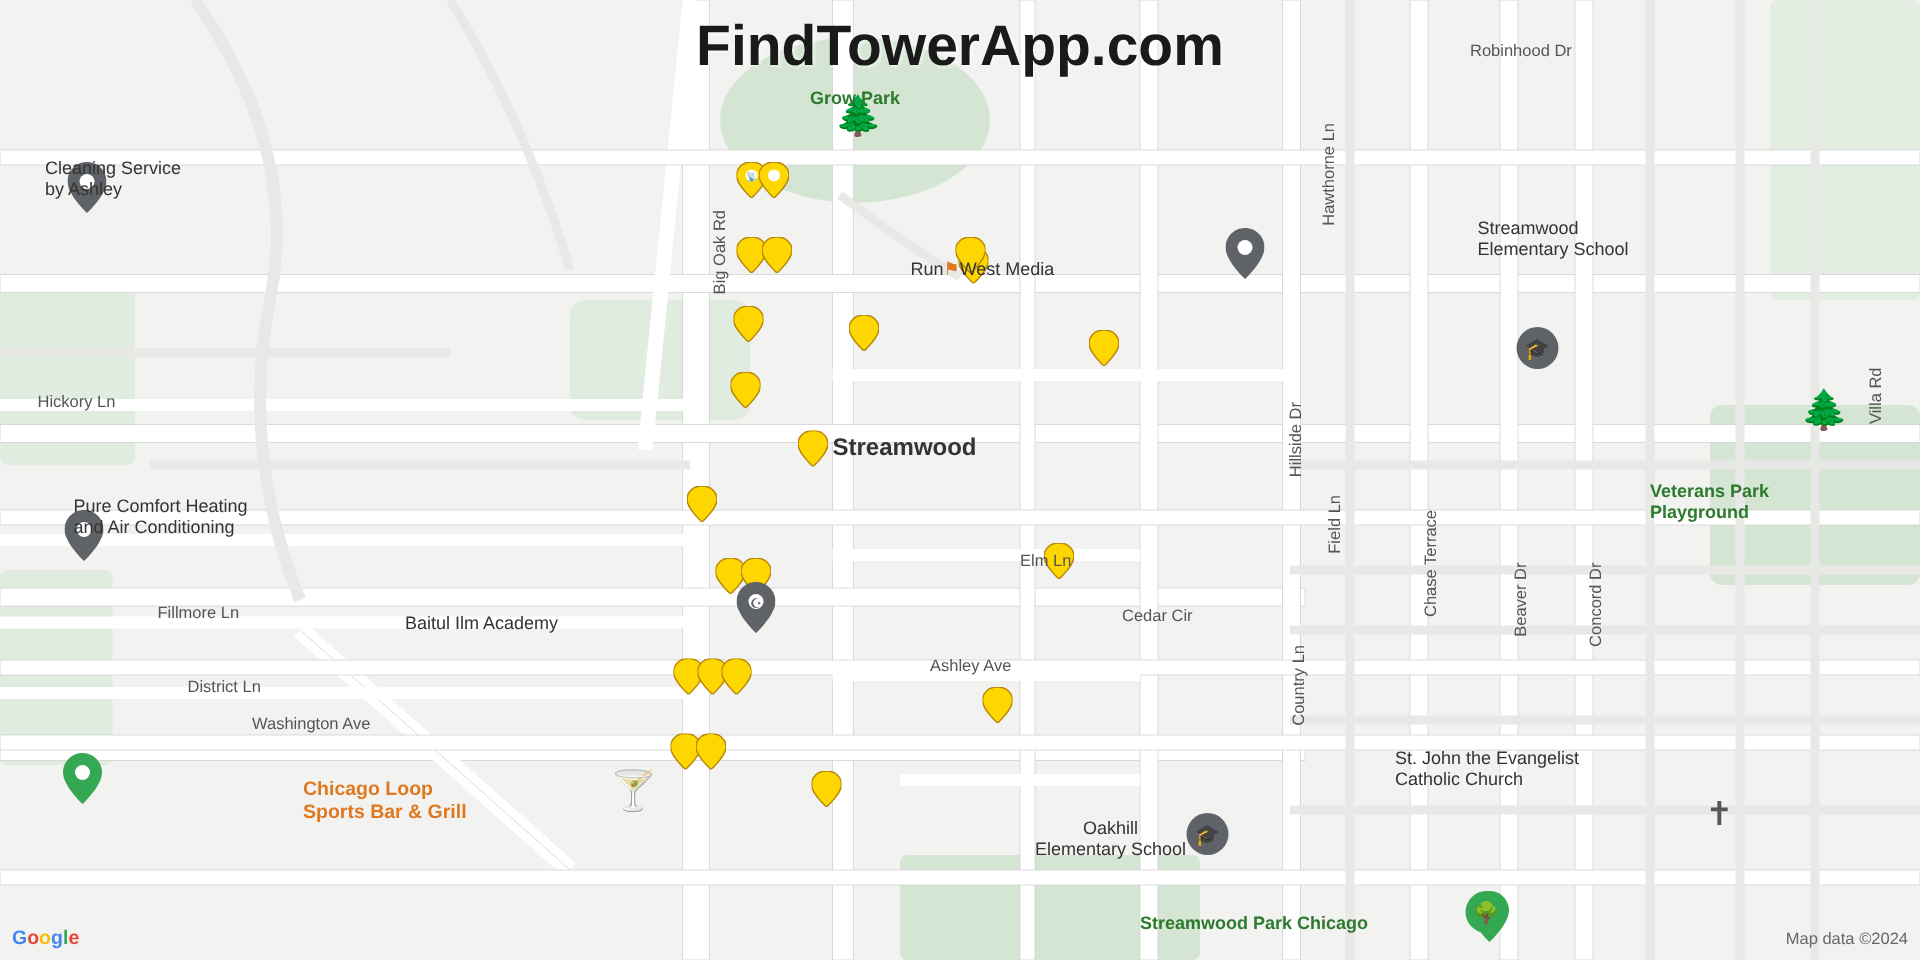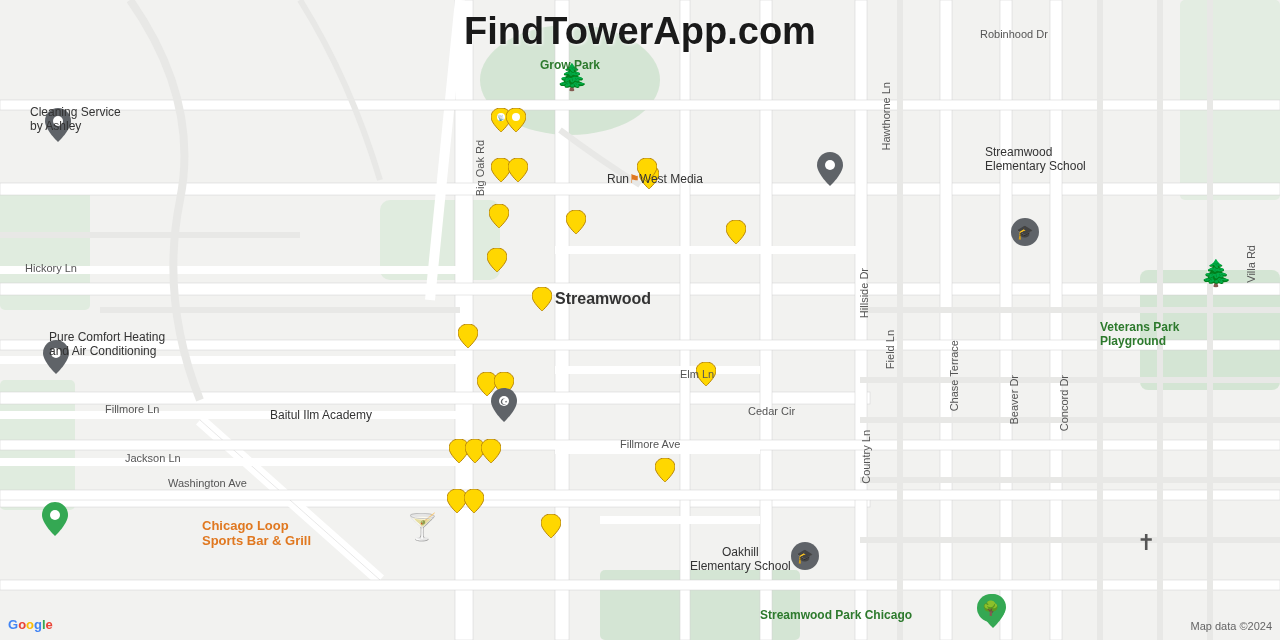--- a/index.html
+++ b/index.html
@@ -173,30 +173,31 @@
   <div class="place-label" style="left:607px; top:172px; font-size:12px;">Run<span style="color:#e07820">⚑</span>West Media</div>
 
   <div class="place-label orange" style="left:202px; top:518px; font-size:13px; font-weight:600;">Chicago Loop<br><span style="color:#e07820">Sports Bar &amp; Grill</span></div>
 
   <div class="place-label" style="left:690px; top:545px; font-size:12px;text-align:center;">Oakhill<br>Elementary School</div>
 
   <div class="place-label" style="left:985px; top:145px; font-size:12px;">Streamwood<br>Elementary School</div>
 
   <div class="place-label green" style="left:1100px; top:320px; font-size:12px;">Veterans Park<br>Playground</div>
 
+  <div class="place-label" style="left:930px; top:498px; font-size:12px;">St. John the Evangelist<br>Catholic Church</div>
 
   <div class="place-label green" style="left:760px; top:608px; font-size:12px;">Streamwood Park Chicago</div>
 
   <div class="place-label" style="left:25px; top:262px; font-size:11px; color:#555;">Hickory Ln</div>
   <div class="place-label" style="left:105px; top:403px; font-size:11px; color:#555;">Fillmore Ln</div>
-  <div class="place-label" style="left:125px; top:452px; font-size:11px; color:#555;">Jackson Ln</div>
+  <div class="place-label" style="left:125px; top:452px; font-size:11px; color:#555;">District Ln</div>
   <div class="place-label" style="left:168px; top:477px; font-size:11px; color:#555;">Washington Ave</div>
   <div class="place-label" style="left:680px; top:368px; font-size:11px; color:#555;">Elm Ln</div>
   <div class="place-label" style="left:748px; top:405px; font-size:11px; color:#555;">Cedar Cir</div>
-  <div class="place-label" style="left:620px; top:438px; font-size:11px; color:#555;">Fillmore Ave</div>
+  <div class="place-label" style="left:620px; top:438px; font-size:11px; color:#555;">Ashley Ave</div>
   <div class="place-label" style="left:858px; top:268px; font-size:11px; color:#555; writing-mode:vertical-lr; transform:rotate(180deg);">Hillside Dr</div>
   <div class="place-label" style="left:884px; top:330px; font-size:11px; color:#555; writing-mode:vertical-lr; transform:rotate(180deg);">Field Ln</div>
   <div class="place-label" style="left:948px; top:340px; font-size:11px; color:#555; writing-mode:vertical-lr; transform:rotate(180deg);">Chase Terrace</div>
   <div class="place-label" style="left:860px; top:430px; font-size:11px; color:#555; writing-mode:vertical-lr; transform:rotate(180deg);">Country Ln</div>
   <div class="place-label" style="left:1008px; top:375px; font-size:11px; color:#555; writing-mode:vertical-lr; transform:rotate(180deg);">Beaver Dr</div>
   <div class="place-label" style="left:1058px; top:375px; font-size:11px; color:#555; writing-mode:vertical-lr; transform:rotate(180deg);">Concord Dr</div>
   <div class="place-label" style="left:980px; top:28px; font-size:11px; color:#555;">Robinhood Dr</div>
   <div class="place-label" style="left:880px; top:82px; font-size:11px; color:#555; writing-mode:vertical-lr; transform:rotate(180deg);">Hawthorne Ln</div>
   <div class="place-label" style="left:1245px; top:245px; font-size:11px; color:#555; writing-mode:vertical-lr; transform:rotate(180deg);">Villa Rd</div>
   <div class="place-label" style="left:474px; top:140px; font-size:11px; color:#555; writing-mode:vertical-lr; transform:rotate(180deg);">Big Oak Rd</div>

